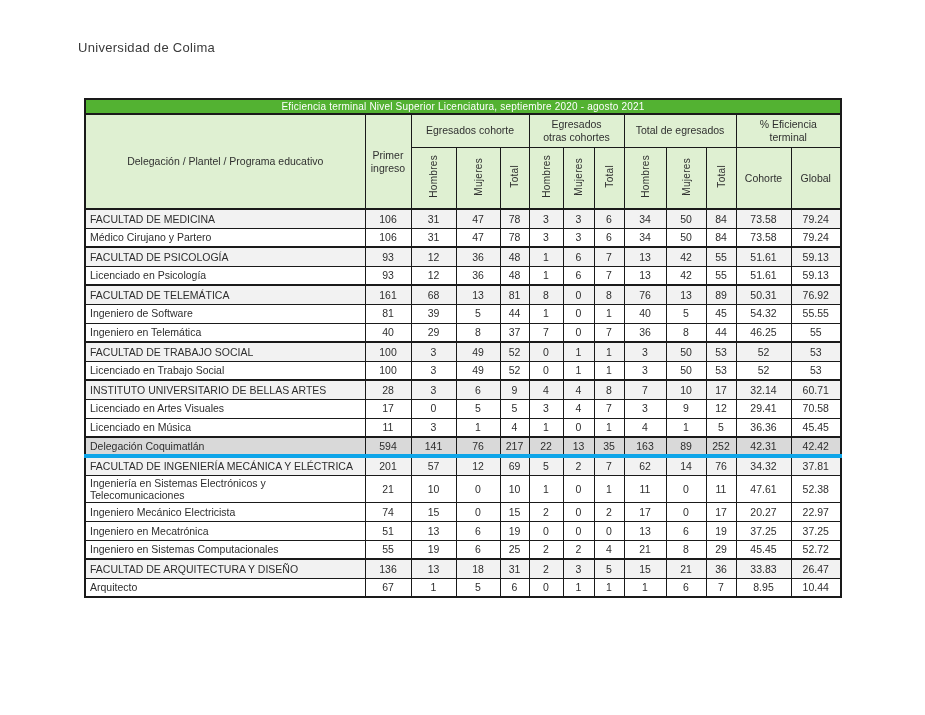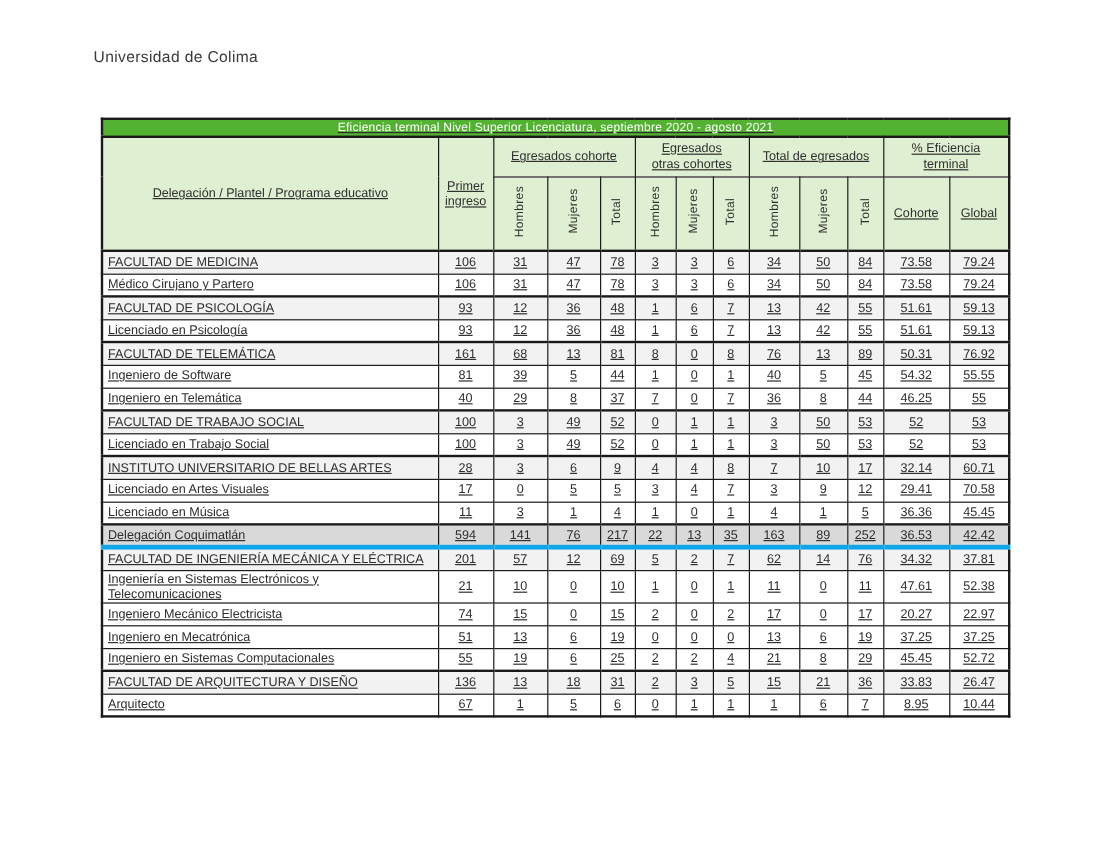--- a/index.html
+++ b/index.html
@@ -25,21 +25,20 @@
     position: absolute;
     left: 84px;
     top: 98px;
     width: 760px;
   }
   table {
     border-collapse: collapse;
     table-layout: fixed;
     width: 758px;
     border: 2px solid #1a1a1a;
-    text-decoration: underline;
   }
   th, td {
     border: 1px solid #1a1a1a;
     font-weight: normal;
     text-align: center;
     vertical-align: middle;
     overflow: hidden;
   }
   tr.title-row th {
     background: var(--title-bg, #53B232);
@@ -331,21 +330,21 @@
             <td>594</td>
             <td>141</td>
             <td>76</td>
             <td>217</td>
             <td>22</td>
             <td>13</td>
             <td>35</td>
             <td>163</td>
             <td>89</td>
             <td>252</td>
-            <td>36.53</td>
+            <td>42.31</td>
             <td>42.42</td>
           </tr>
           <tr class="row-faculty">
             <td class="name-cell">FACULTAD DE INGENIERÍA MECÁNICA Y ELÉCTRICA</td>
             <td>201</td>
             <td>57</td>
             <td>12</td>
             <td>69</td>
             <td>5</td>
             <td>2</td>

